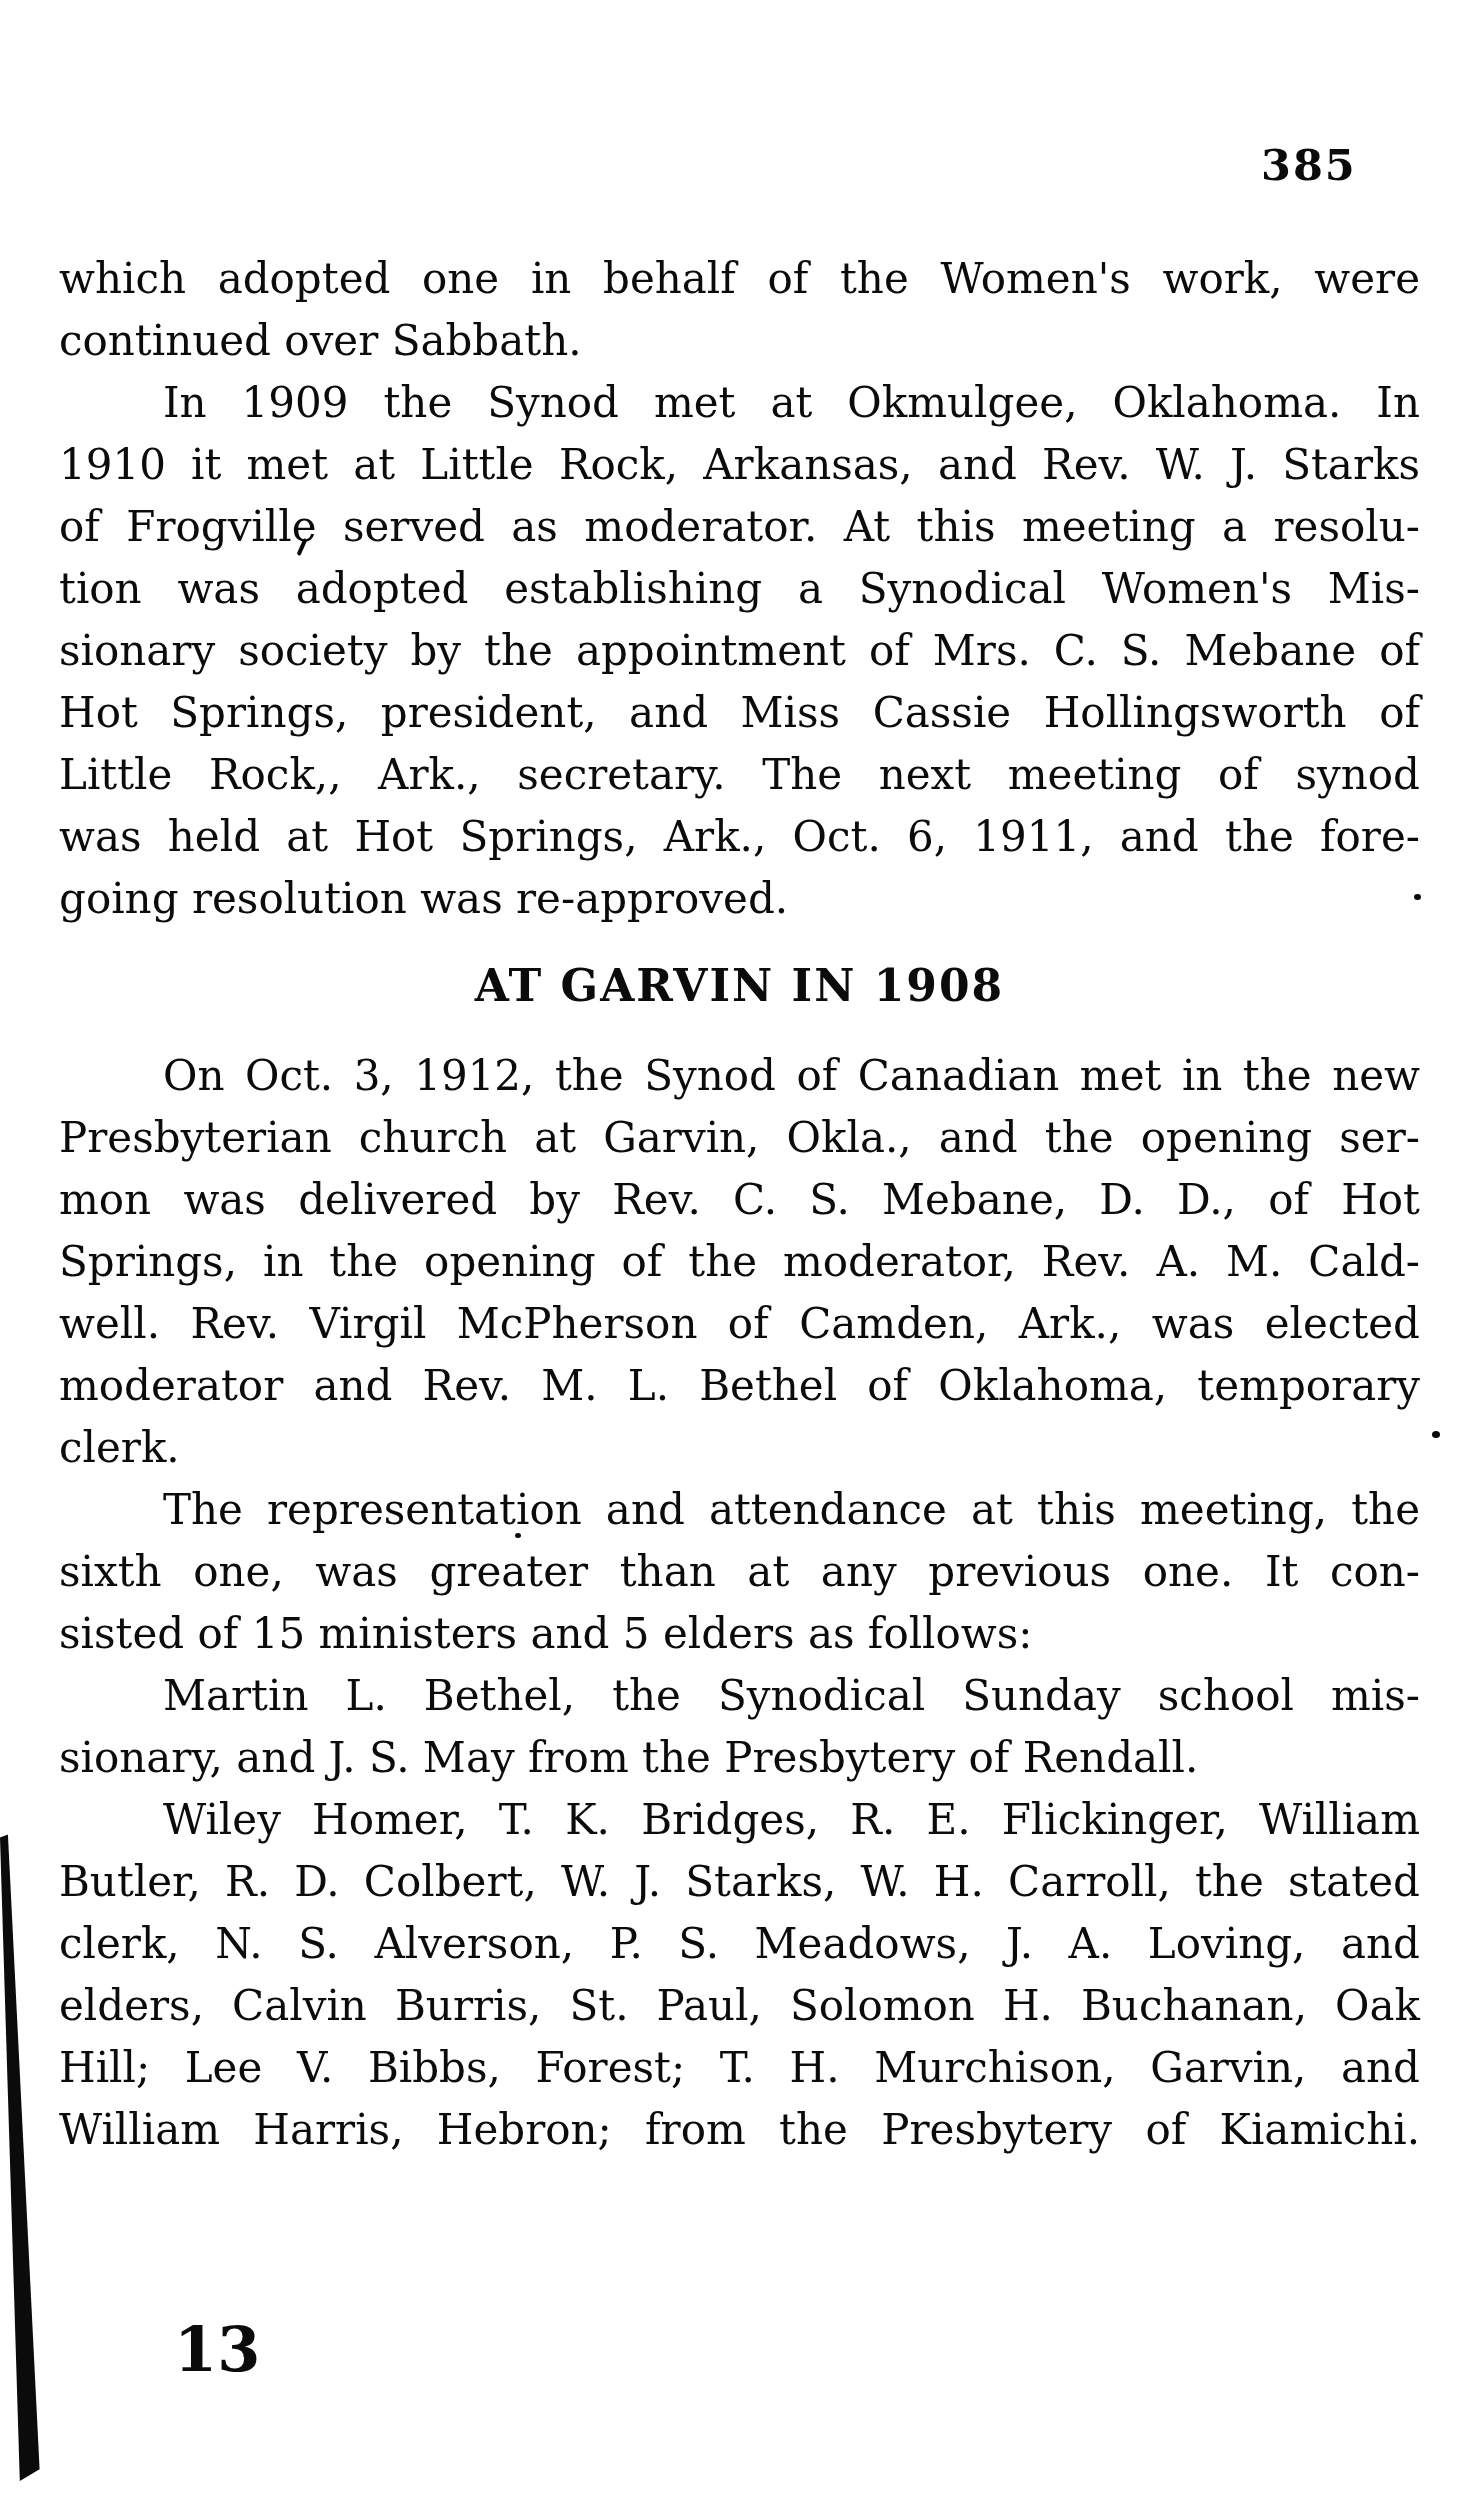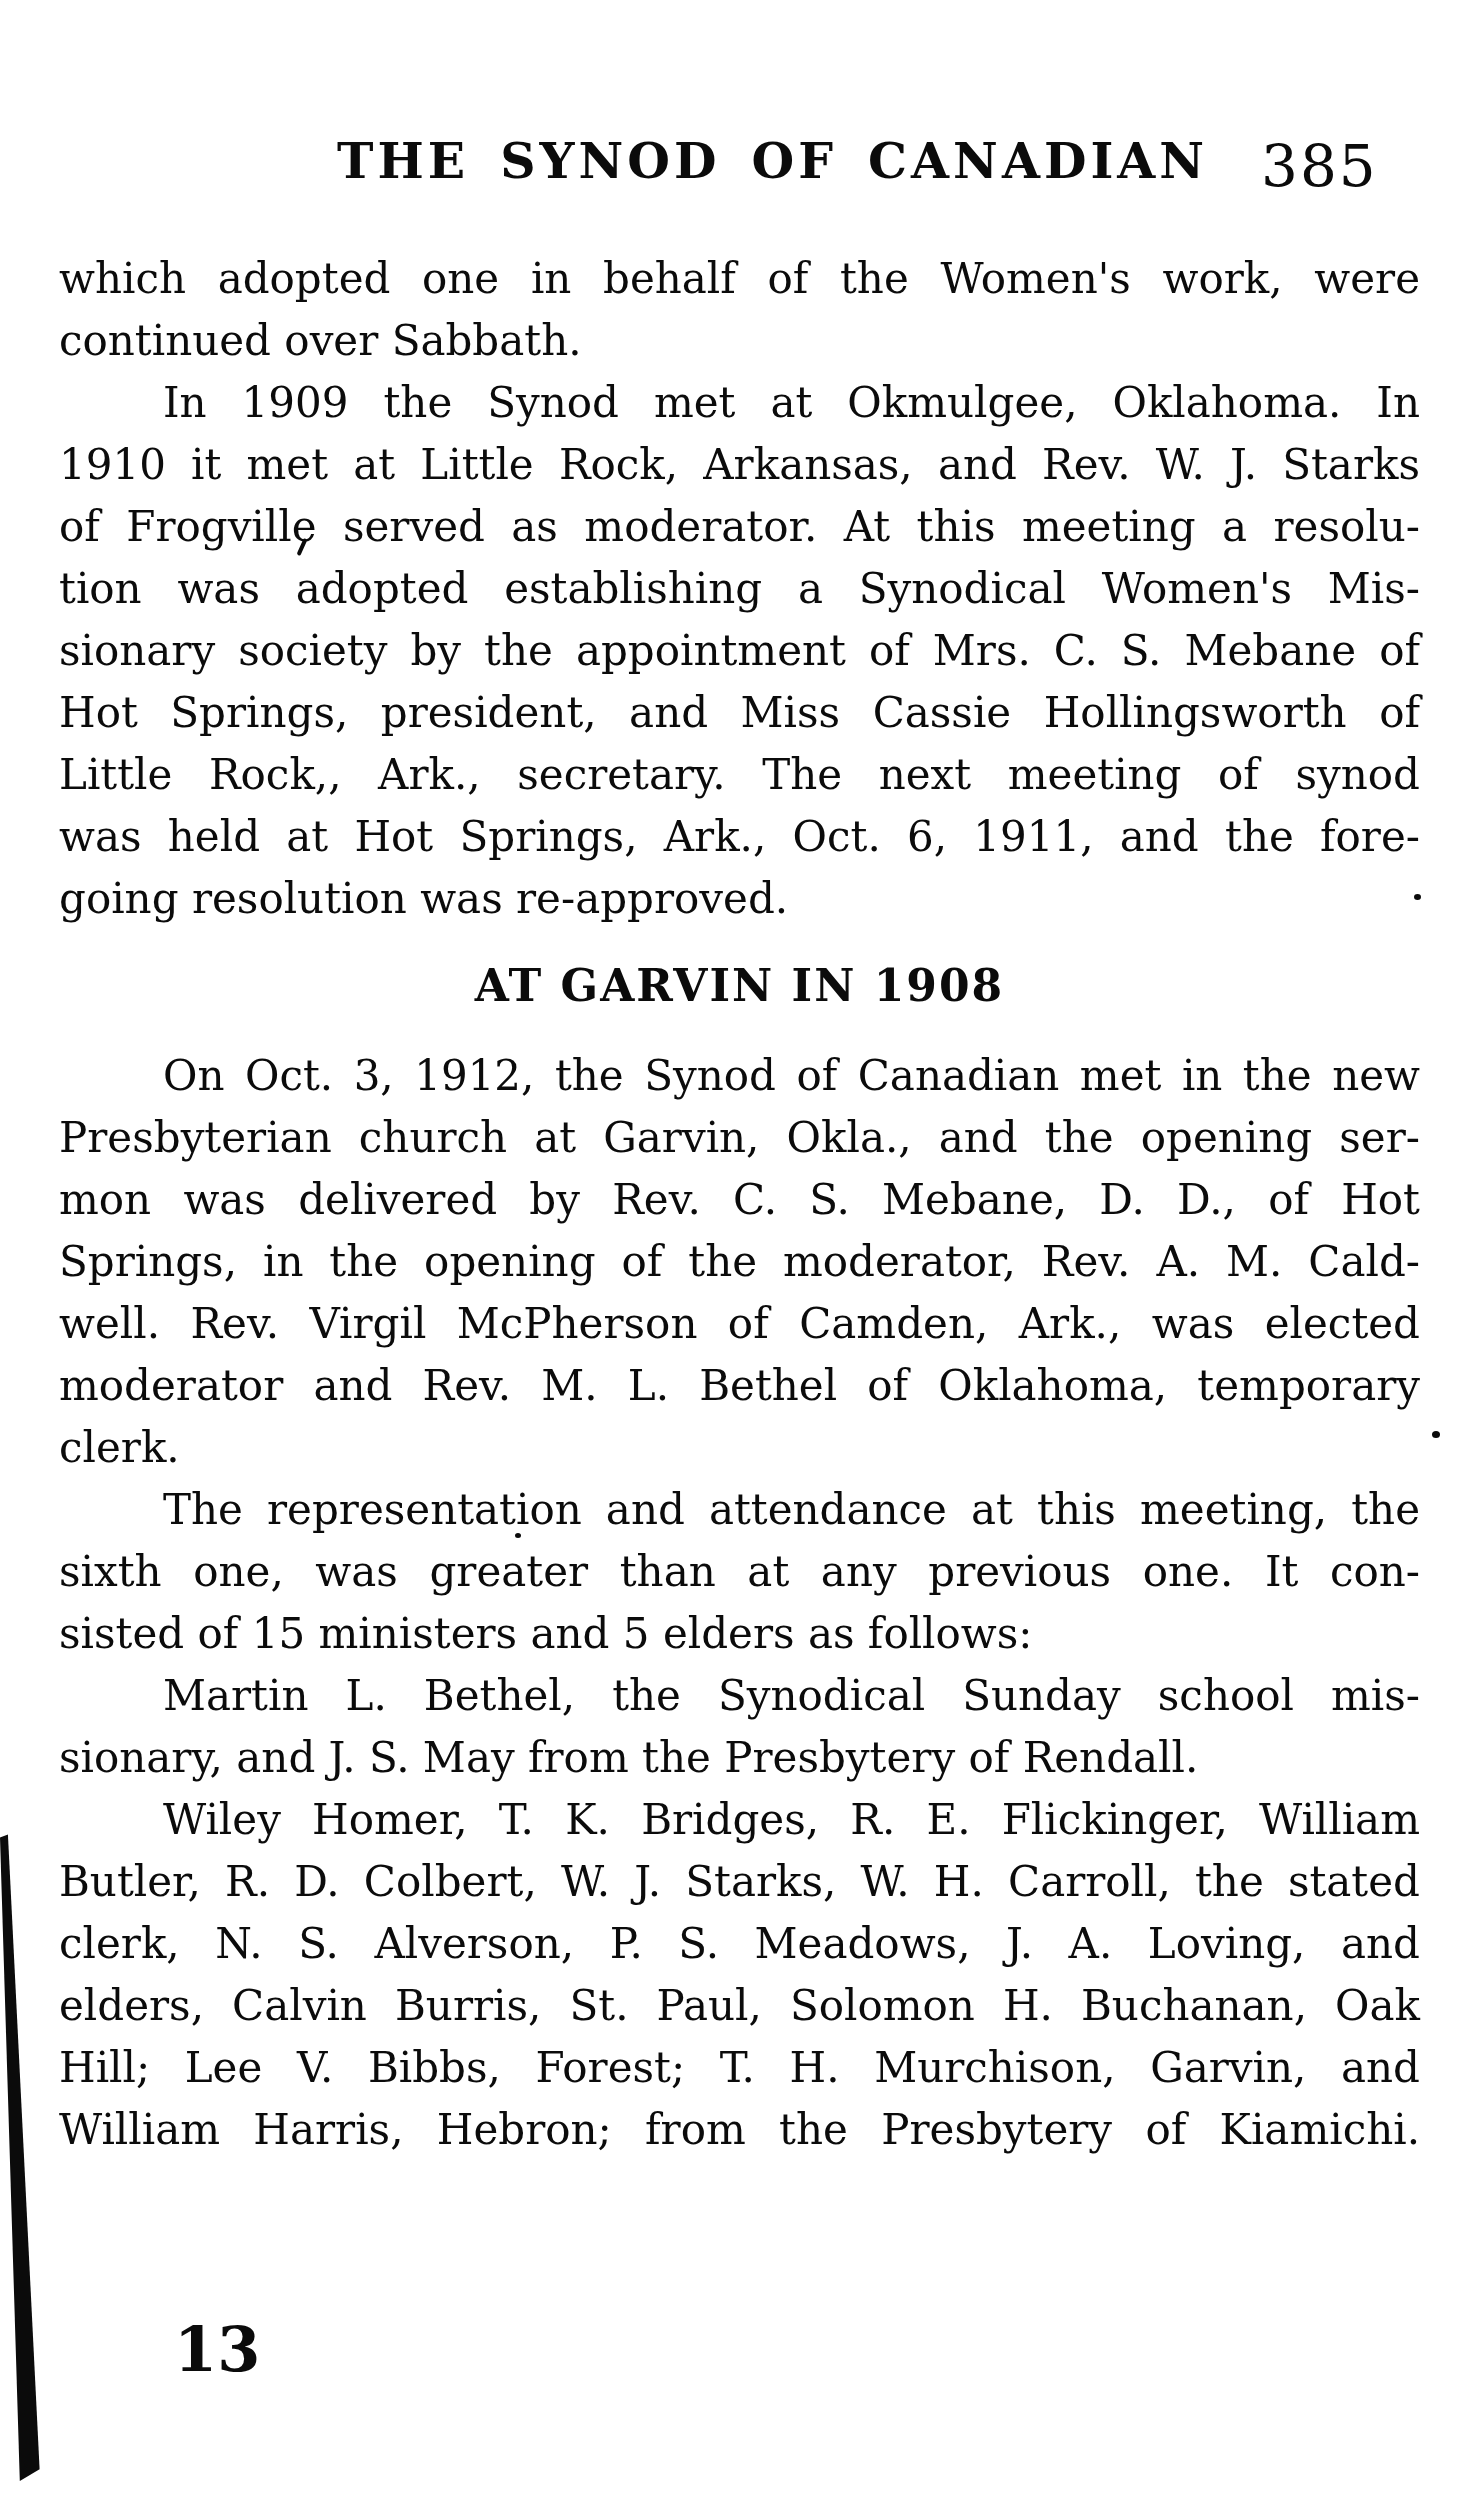--- a/index.html
+++ b/index.html
@@ -11,22 +11,22 @@
     font-family:"DejaVu Serif","Liberation Serif",serif;
     color:#0b0b0b;
   }
   .running-head{position:absolute;top:137px;left:0;width:1473px;height:59px;}
   .head-title{
     position:absolute;left:337px;top:0;
     font-size:49px;font-weight:bold;line-height:1;
     letter-spacing:4px;word-spacing:10px;white-space:nowrap;
   }
   .head-pagenum{
-    position:absolute;left:1261px;top:0;
-    font-size:58px;font-weight:normal;line-height:1;letter-spacing:2px;
+    position:absolute;left:1261px;top:7px;
+    font-size:43px;font-weight:bold;line-height:1;letter-spacing:2px;
   }
   .body-block{
     position:absolute;left:59px;top:248px;width:1361px;
     font-size:42px;line-height:62px;
   }
   .tline{ text-align:justify; text-align-last:justify; }
   .tline.lastline{ text-align:right; text-align-last:left; }
   .para.indent-normal .tline:first-child{ text-indent:104px; }
   .para.indent-small  .tline:first-child{ text-indent:50px; }
   .sec-heading{
@@ -47,21 +47,20 @@
     position:absolute;left:300px;top:538px;width:4px;height:18px;
     background:#0b0b0b;transform:rotate(24deg);border-radius:2px;
   }
 </style>
 </head>
 <body>
 
 <div class="page">
 
   <div class="running-head">
-    <div class="head-title">THE SYNOD OF CANADIAN</div>
     <div class="head-pagenum">385</div>
   </div>
 
   <div class="body-block" id="body-block">
       <div class="para indent-none">
         <div class="tline">which adopted one in behalf of the Women's work, were</div>
         <div class="tline lastline">continued over Sabbath.</div>
       </div>
       <div class="para indent-normal">
         <div class="tline">In 1909 the Synod met at Okmulgee, Oklahoma.  In</div>

